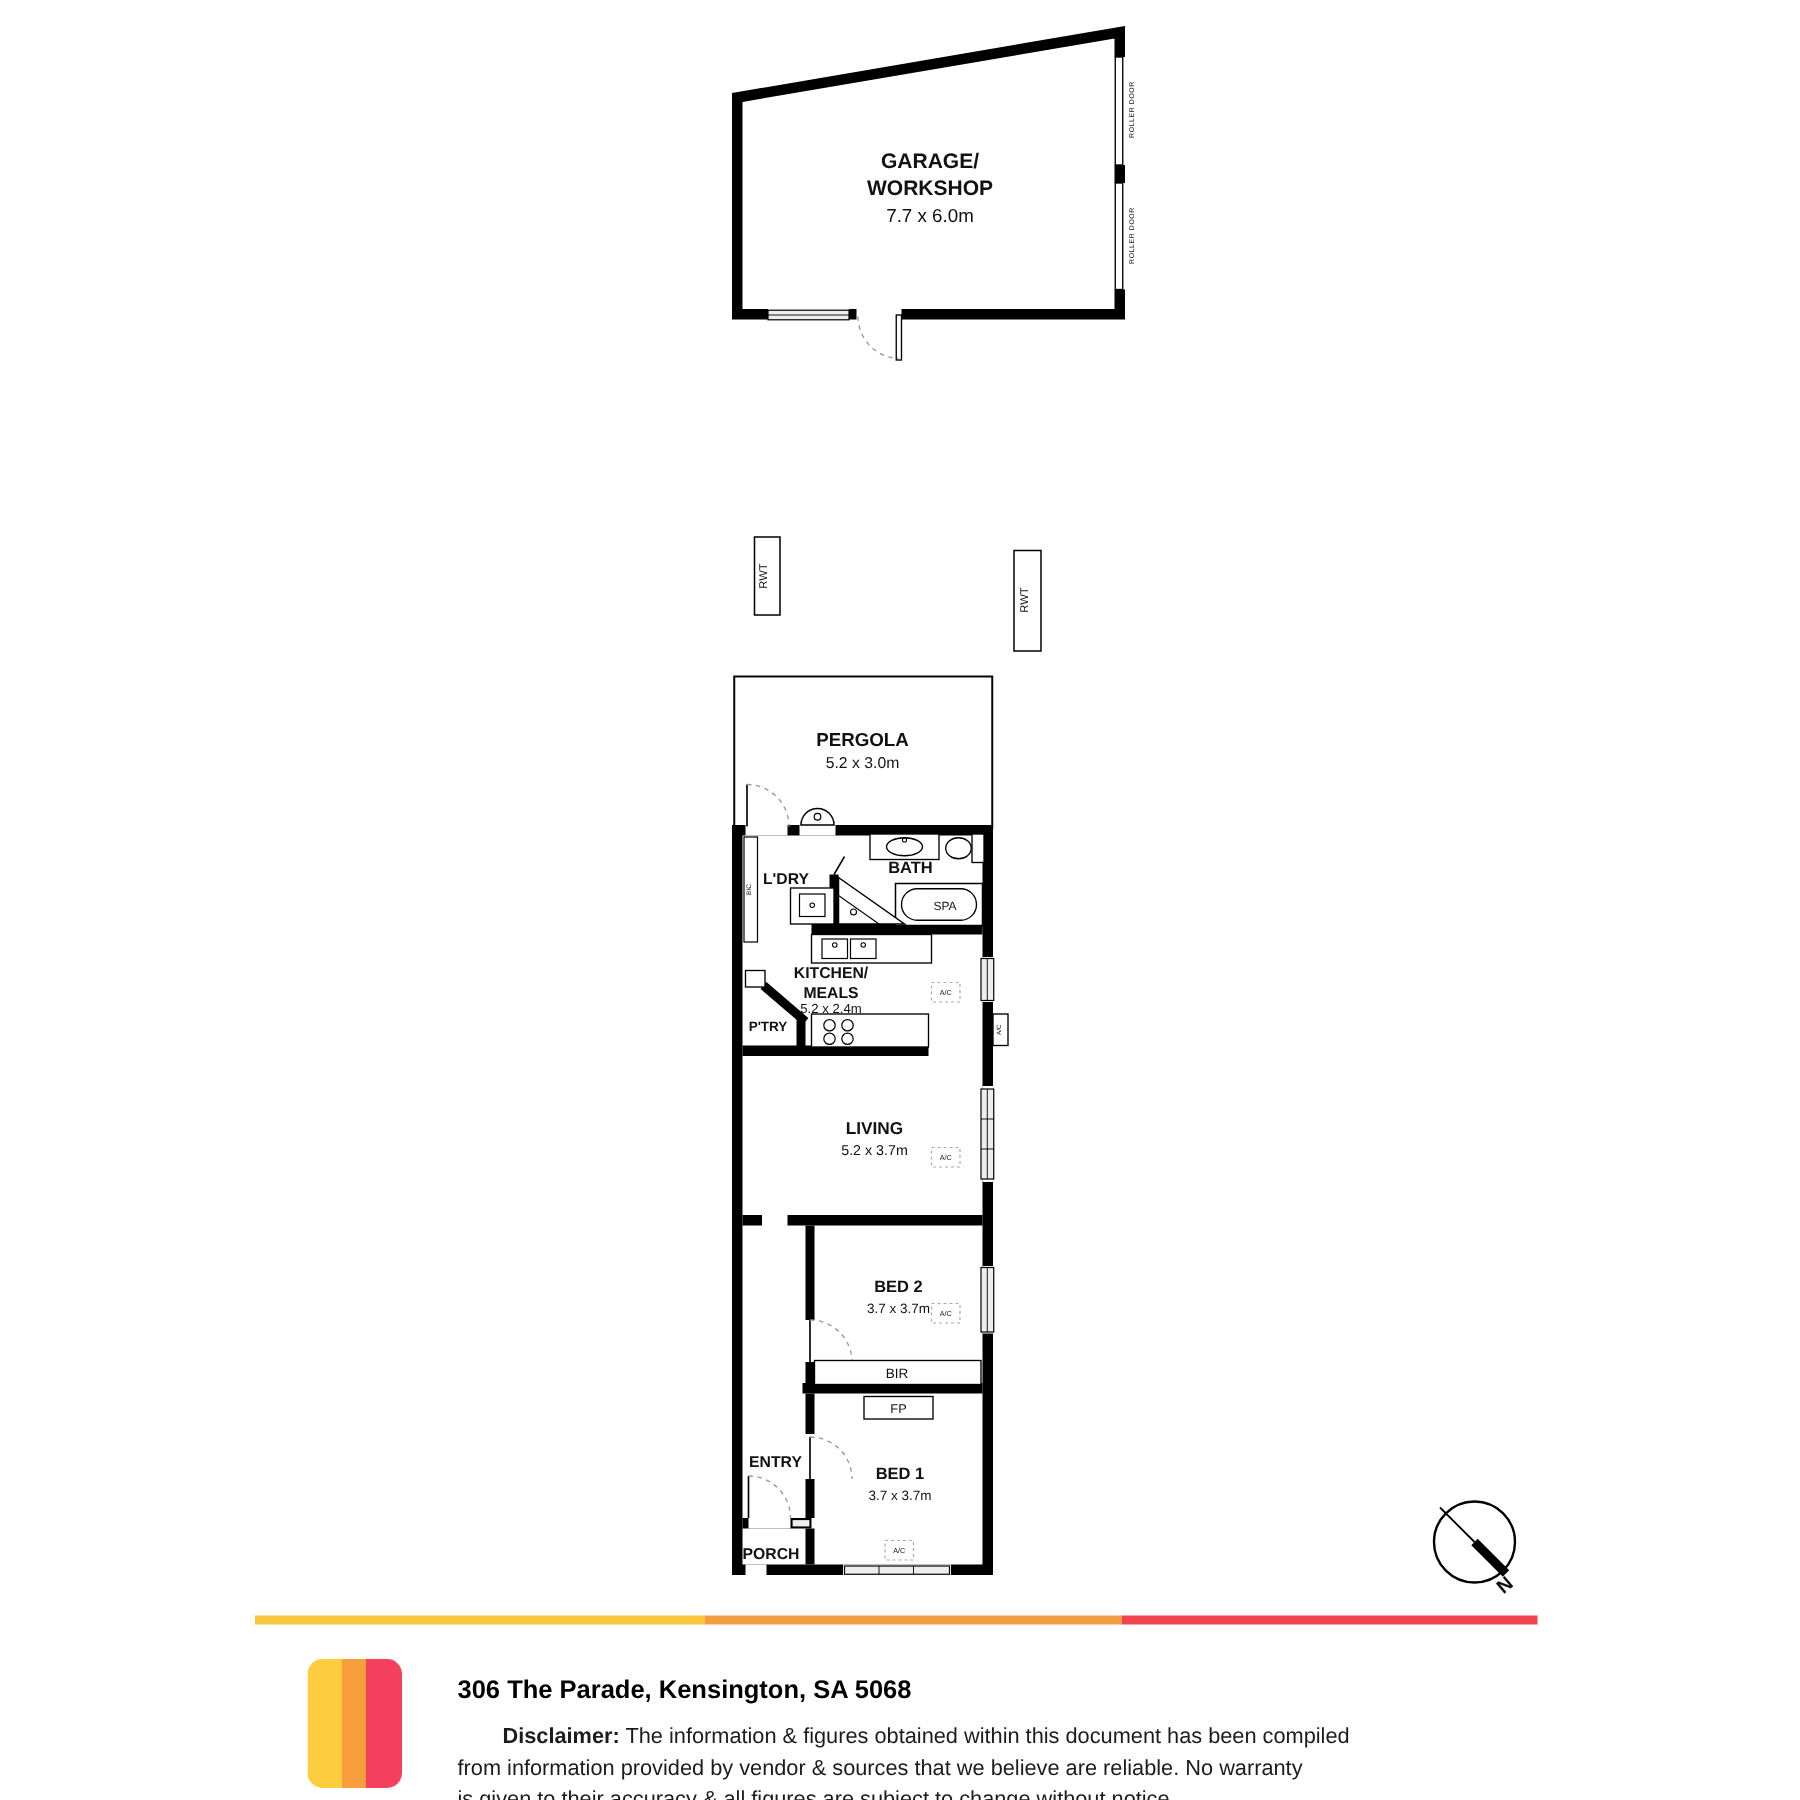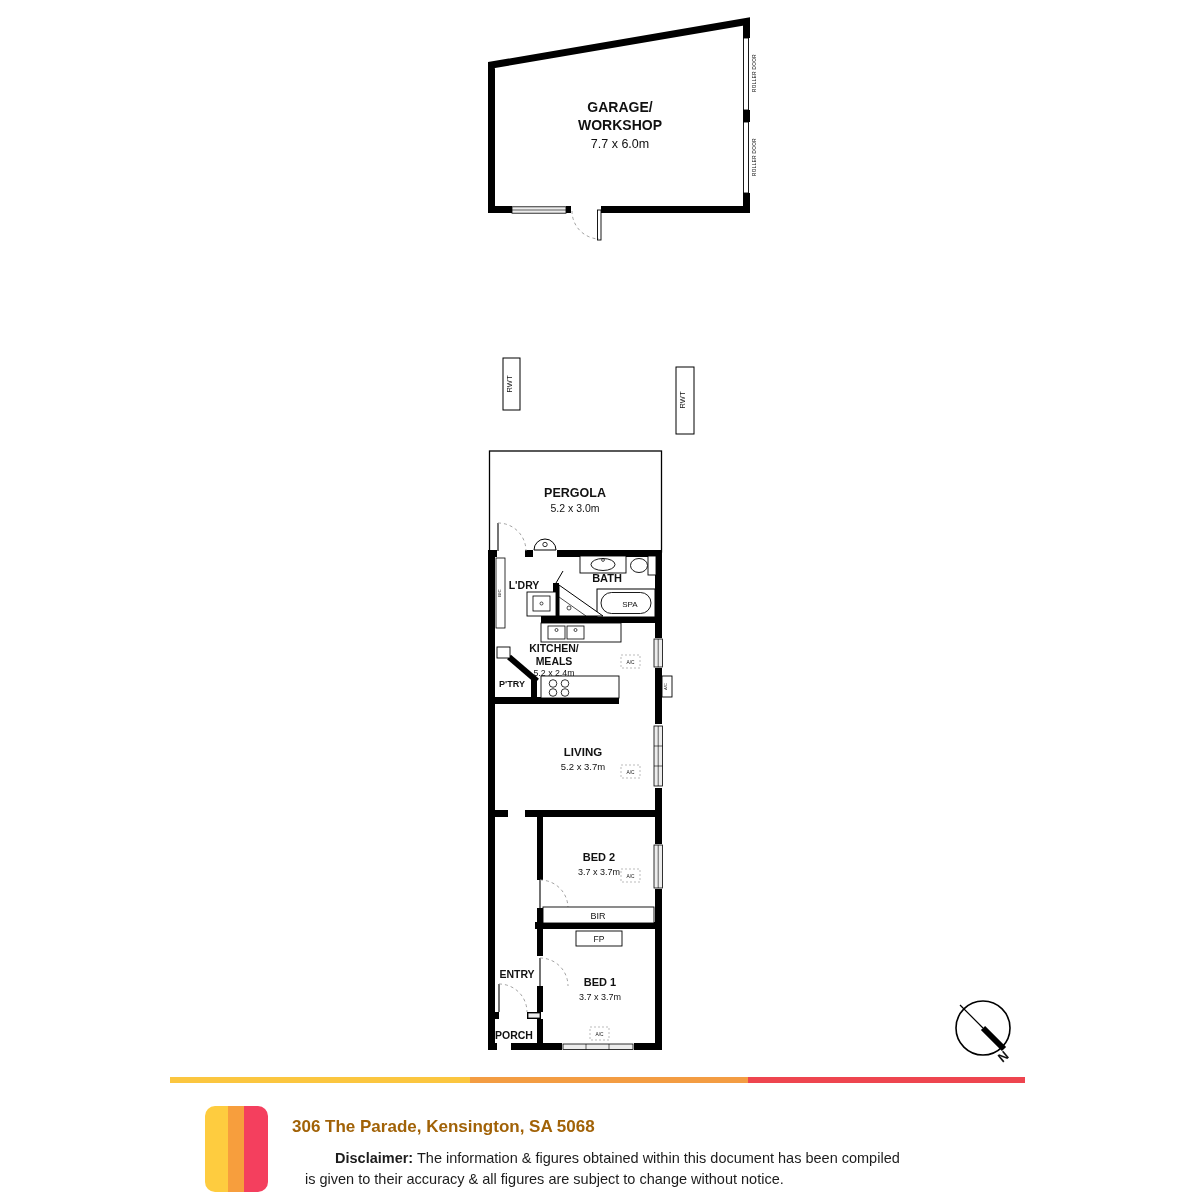--- a/index.html
+++ b/index.html
@@ -10,21 +10,21 @@
   .footer-bar{position:absolute;left:170px;top:1077px;width:855px;height:6px;display:flex;}
   .footer-bar div{height:100%;}
   .bar-yellow{width:300px;}
   .bar-orange{width:278px;}
   .bar-red{width:277px;}
   .logo{position:absolute;left:205px;top:1106px;width:63px;height:86px;border-radius:10px;overflow:hidden;display:flex;}
   .logo div{height:100%;}
   .logo .s1{width:23px;}
   .logo .s2{width:16px;}
   .logo .s3{width:24px;}
-  .address{position:absolute;left:292px;top:1117px;font-size:17px;font-weight:bold;color:#a16207;}
+  .address{position:absolute;left:305px;top:1117px;font-size:17px;font-weight:bold;color:#000000;}
   .disclaimer{position:absolute;left:305px;top:1148px;width:620px;font-size:14.5px;line-height:21px;color:#1c1c1c;}
   .disclaimer b{font-weight:bold;margin-left:30px;}
 </style>
 </head>
 <body>
 
 <svg width="1200" height="1075" viewBox="0 0 1200 1075">
 
   <g>
     <polygon points="491.5,209.5 491.5,65 746.5,21.5 746.5,209.5" fill="#ffffff" stroke="#000" stroke-width="7" stroke-linejoin="miter"></polygon>
@@ -233,14 +233,15 @@
 <div class="logo">
   <div class="s1" style="background: rgb(254, 204, 63);"></div>
   <div class="s2" style="background: rgb(247, 158, 61);"></div>
   <div class="s3" style="background: rgb(244, 63, 94);"></div>
 </div>
 
 <div class="address">306 The Parade, Kensington, SA 5068</div>
 
 <div class="disclaimer">
   <div><b>Disclaimer:</b><span> The information &amp; figures obtained within this document has been compiled</span></div>
+  <div>from information provided by vendor &amp; sources that we believe are reliable. No warranty</div>
   <div>is given to their accuracy &amp; all figures are subject to change without notice.</div>
 </div>
 
 </body></html>

